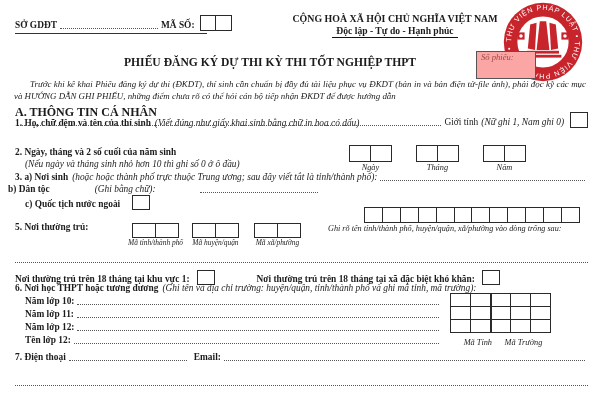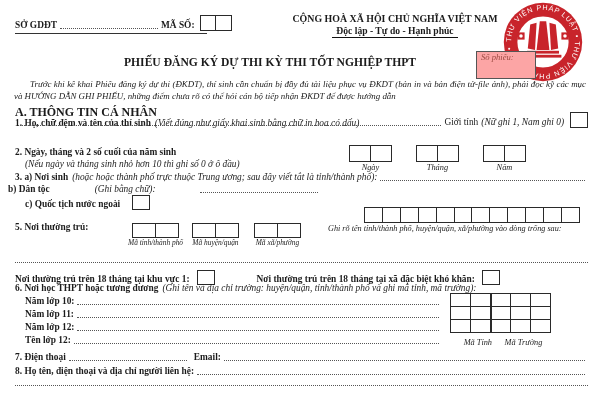--- a/index.html
+++ b/index.html
@@ -226,24 +226,20 @@
   <div class="abs sm2" style="left:450px;top:337px;width:42px;text-align:right;">Mã Tỉnh</div>
   <div class="abs sm2" style="left:492px;top:337px;width:63px;text-align:center;">Mã Trường</div>
 
   <div class="row" style="top:352px;">
     <span class="b">7. Điện thoại</span>
     <span class="dotsfix" style="width:118px;"></span>
     <span class="b" style="margin-left:4px;">Email:</span>
     <span class="dots"></span>
   </div>
 
-  <div class="row" style="top:366px;">
-    <span class="b">8. Họ tên, điện thoại và địa chỉ người liên hệ:</span>
-    <span class="dots"></span>
-  </div>
   <div class="abs dotline" style="left:15px;right:12px;top:384px;"></div>
 
   <div class="abs" style="left:15px;top:396px;">
     
     
     
   </div>
 
 </div>
 

